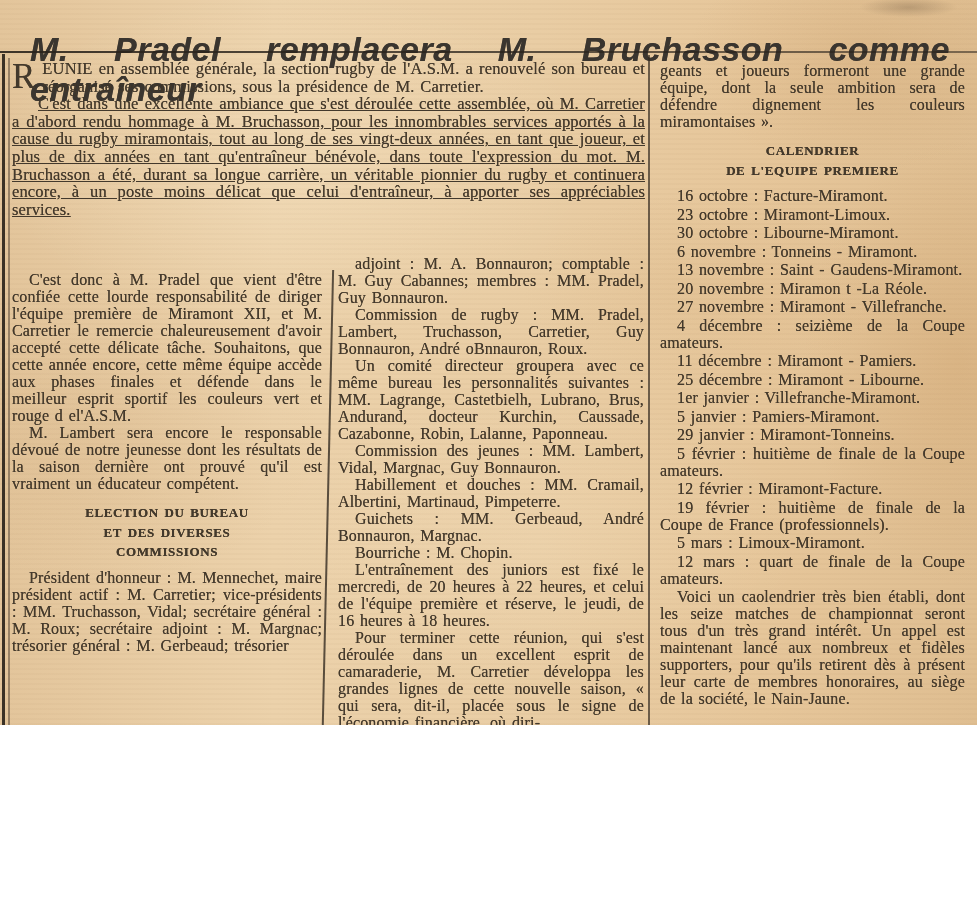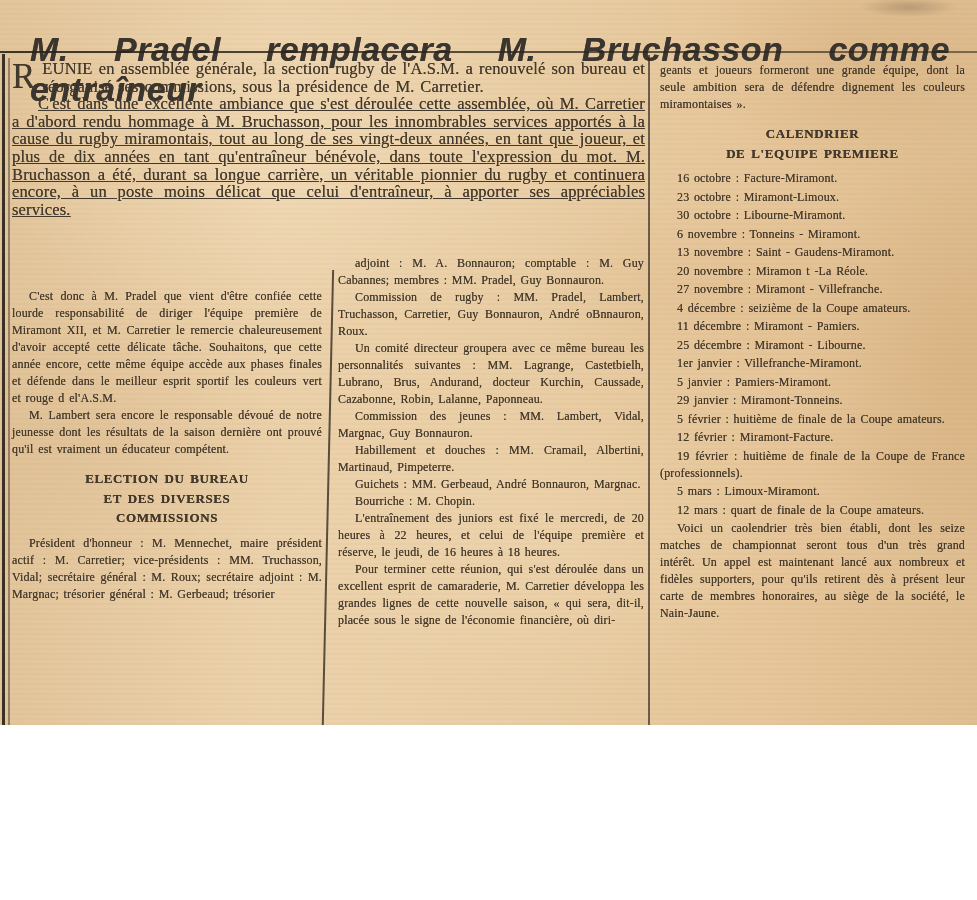--- a/index.html
+++ b/index.html
@@ -19,21 +19,21 @@
       radial-gradient(ellipse 260px 140px at 72% 40%, rgba(200,155,100,.12), transparent 70%),
       radial-gradient(ellipse 420px 240px at 30% 22%, rgba(255,244,218,.20), transparent 72%),
       radial-gradient(ellipse 380px 220px at 55% 75%, rgba(255,240,212,.14), transparent 70%),
       radial-gradient(ellipse 300px 200px at 10% 60%, rgba(185,140,90,.10), transparent 75%),
       repeating-linear-gradient(0deg, rgba(120,82,44,.03) 0 2px, rgba(255,255,255,0) 2px 5px),
       linear-gradient(90deg,#e3c59b 0%,#ecd2ab 28%,#e9cda4 55%,#e6c69a 78%,#dfbe91 100%);
   }
   .txt{position:absolute;}
   .p{
     margin:0;text-align:justify;
-    font-size:12px;line-height:17px;
+    font-size:16px;line-height:17px;
     letter-spacing:.15px;word-spacing:1.5px;
     text-shadow:0 0 .5px rgba(62,48,32,.75);
   }
   .ind{text-indent:17px;}
   .lede .p{font-size:16.5px;line-height:17.6px;}
   .lede .ind{text-indent:26px;text-decoration:underline;}
   .dropcap{
     float:left;font-size:35px;line-height:32px;
     padding:1px 6px 0 0;letter-spacing:1px;
   }
@@ -61,21 +61,21 @@
   .bottom-rule{left:438px;top:890px;width:258px;height:2px;background:rgba(42,35,27,.75);transform:rotate(-.2deg);}
   .edge1{left:2px;top:54px;width:3px;height:708px;background:rgba(28,22,17,.85);}
   .edge2{left:8px;top:58px;width:2px;height:688px;background:rgba(62,49,38,.45);}
   .cutout{
     position:absolute;left:0;top:736px;width:322px;height:164px;
     background:var(--backdrop,#fdfdfa);
     clip-path:polygon(0 11px,100% 0,100% 100%,0 100%);
   }
   .dash{left:297px;top:800px;width:21px;height:3px;background:rgba(38,31,24,.8);}
   .lede{left:12px;top:60px;width:633px;}
-  .col1{left:12px;top:288px;width:310px;}
+  .col1{left:12px;top:271px;width:310px;}
   .col2{left:338px;top:255px;width:306px;}
   .col3{left:660px;top:62px;width:305px;}
 </style>
 </head>
 <body>
 
 <div class="page">
   <div class="paper"></div>
 
   <h1 class="headline">M. Pradel remplacera M. Bruchasson comme entraîneur</h1>

